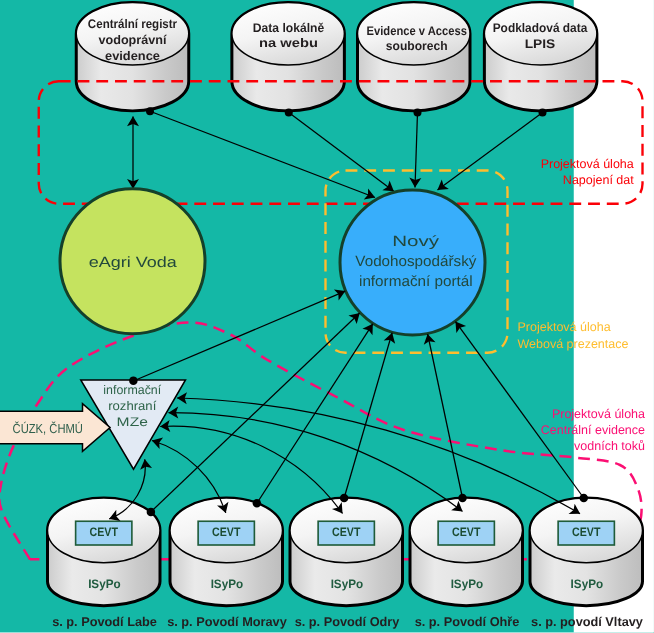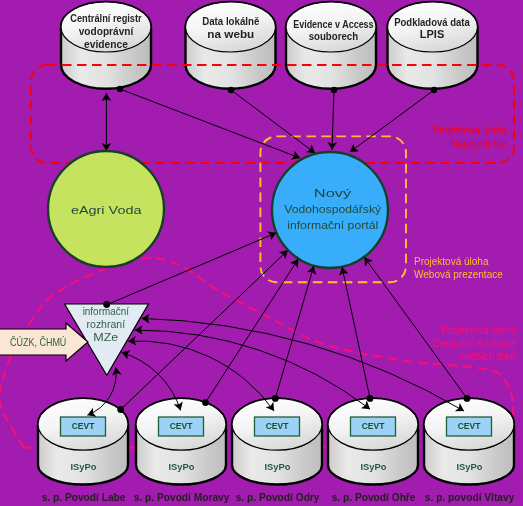--- a/index.html
+++ b/index.html
@@ -1,18 +1,18 @@
 <!DOCTYPE html>
 <html><head>
 <meta charset="utf-8">
 <title>Diagram</title>
 <style>
   html,body{margin:0;padding:0;background:#ffffff;}
   body{width:523px;height:506px;overflow:hidden;font-family:"Liberation Sans",sans-serif;}
-  #stage{position:relative;width:523px;height:506px;background:#a21caf;}
+  #stage{position:relative;width:459px;height:506px;background:#14b8a6;}
   svg{display:block;}
   text{font-family:"Liberation Sans",sans-serif;}
   .cyl-label{font-size:10px;font-weight:bold;fill:#231f20;text-anchor:middle;}
   .circle-label{font-size:11.8px;fill:#22483c;text-anchor:middle;}
   .tri-label{font-size:10px;fill:#2e6349;text-anchor:middle;}
   .arrowbox-label{font-size:10.5px;fill:#2f5f4c;text-anchor:middle;}
   .zone-label{font-size:10px;}
   .cevt-label{font-size:9.9px;font-weight:bold;fill:#1c4d33;text-anchor:middle;}
   .isypo-label{font-size:9.8px;font-weight:bold;fill:#215c40;text-anchor:middle;}
   .caption-label{font-size:10.2px;font-weight:bold;fill:#231f20;text-anchor:middle;}

